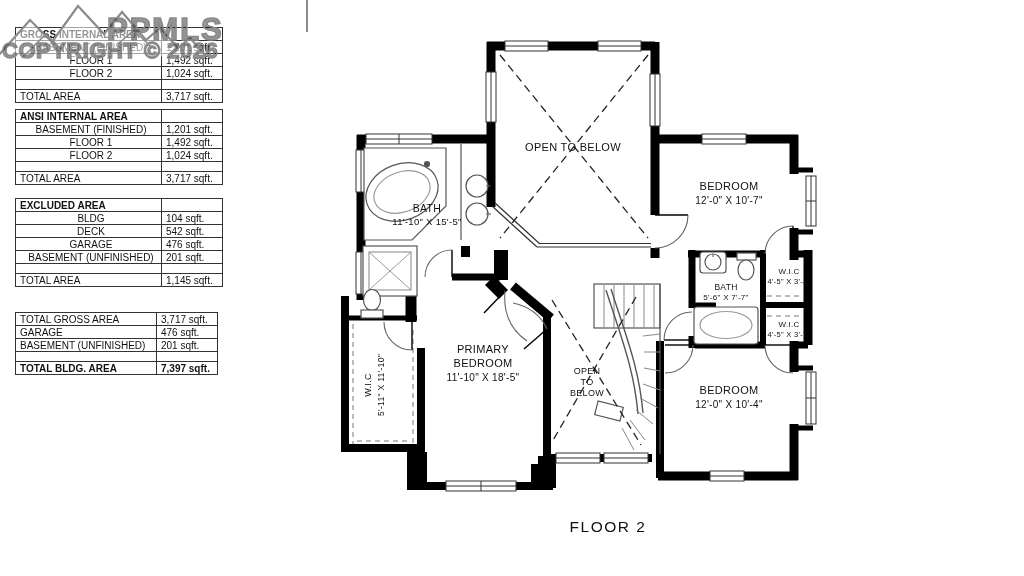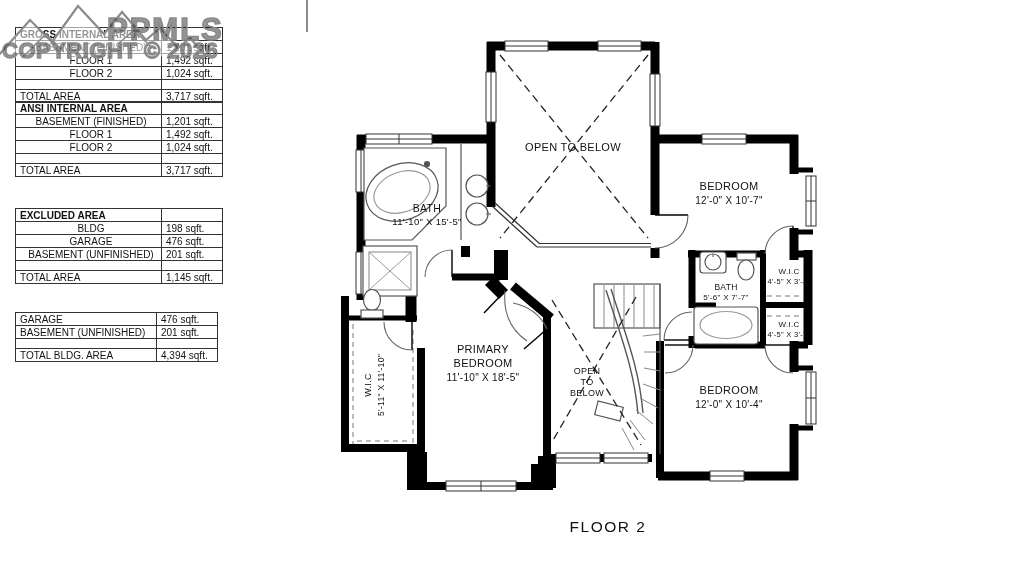--- a/index.html
+++ b/index.html
@@ -6,21 +6,21 @@
   #canvas{position:relative;width:1024px;height:576px;background:#fff;overflow:hidden;
           font-family:"Liberation Sans",sans-serif;}
   .area-table{position:absolute;left:15px;border-collapse:collapse;font-size:10px;color:#111;
               table-layout:fixed;}
   .area-table td{border:1px solid #333;height:12px;padding:0 4px;white-space:nowrap;overflow:hidden;}
   .area-table td.c1{width:132px;text-align:left;}
   .area-table td.c2{width:52px;margin-left:29px;}
   .area-table tr.hdr td{font-weight:bold;}
   .area-table td.ind{padding-left:9px;text-align:center;}
   .area-table tr.spacer td{height:9px;}
-  .area-table tr.btotal td{font-weight:normal;}
+  .area-table tr.btotal td{font-weight:bold;}
   #plan-svg{position:absolute;left:0;top:0;pointer-events:none;}
   text{fill:#111;}
 </style>
 </head>
 <body>
 
 <div id="canvas">
 
   <table class="area-table" style="top:27px">
     <tbody>
@@ -44,21 +44,21 @@
           <td class="c1"></td>
           <td class="c2"></td>
         </tr>
     <tr>
           <td class="c1">TOTAL AREA</td>
           <td class="c2">3,717 sqft.</td>
         </tr>
   </tbody>
     </table>
 
-  <table class="area-table" style="top:101px">
+  <table class="area-table" style="top:109px">
     <tbody>
         <tr class="hdr">
           <td class="c1">ANSI INTERNAL AREA</td>
           <td class="c2"></td>
         </tr>
     <tr>
           <td class="c1 ind">BASEMENT (FINISHED)</td>
           <td class="c2">1,201 sqft.</td>
         </tr>
     <tr>
@@ -73,29 +73,33 @@
           <td class="c1"></td>
           <td class="c2"></td>
         </tr>
     <tr>
           <td class="c1">TOTAL AREA</td>
           <td class="c2">3,717 sqft.</td>
         </tr>
   </tbody>
     </table>
 
-  <table class="area-table" style="top:208px">
+  <table class="area-table" style="top:198px">
     <tbody>
         <tr class="hdr">
           <td class="c1">EXCLUDED AREA</td>
           <td class="c2"></td>
         </tr>
     <tr>
           <td class="c1 ind">BLDG</td>
-          <td class="c2">198 sqft.</td>
+          <td class="c2">104 sqft.</td>
+        </tr>
+    <tr>
+          <td class="c1 ind">DECK</td>
+          <td class="c2">542 sqft.</td>
         </tr>
     <tr>
           <td class="c1 ind">GARAGE</td>
           <td class="c2">476 sqft.</td>
         </tr>
     <tr>
           <td class="c1 ind">BASEMENT (UNFINISHED)</td>
           <td class="c2">201 sqft.</td>
         </tr>
     <tr class="spacer">
@@ -104,35 +108,39 @@
         </tr>
     <tr>
           <td class="c1">TOTAL AREA</td>
           <td class="c2">1,145 sqft.</td>
         </tr>
   </tbody>
     </table>
 
   <table class="area-table" style="top:312px">
     <tbody>
+        <tr>
+          <td class="c1">TOTAL GROSS AREA</td>
+          <td class="c2">3,717 sqft.</td>
+        </tr>
     <tr>
           <td class="c1">GARAGE</td>
           <td class="c2">476 sqft.</td>
         </tr>
     <tr>
           <td class="c1">BASEMENT (UNFINISHED)</td>
           <td class="c2">201 sqft.</td>
         </tr>
     <tr class="spacer">
           <td class="c1"></td>
           <td class="c2"></td>
         </tr>
     <tr class="btotal">
           <td class="c1">TOTAL BLDG. AREA</td>
-          <td class="c2">4,394 sqft.</td>
+          <td class="c2">7,397 sqft.</td>
         </tr>
   </tbody>
     </table>
 
   <svg id="plan-svg" width="1024" height="576" viewBox="0 0 1024 576">
 
     <g stroke="#000" fill="none">
       <path stroke-width="9" d="M487,46 H655"></path>
       <path stroke-width="9" d="M491,42 V207"></path>
       <path stroke-width="9" d="M655,42 V215"></path>

